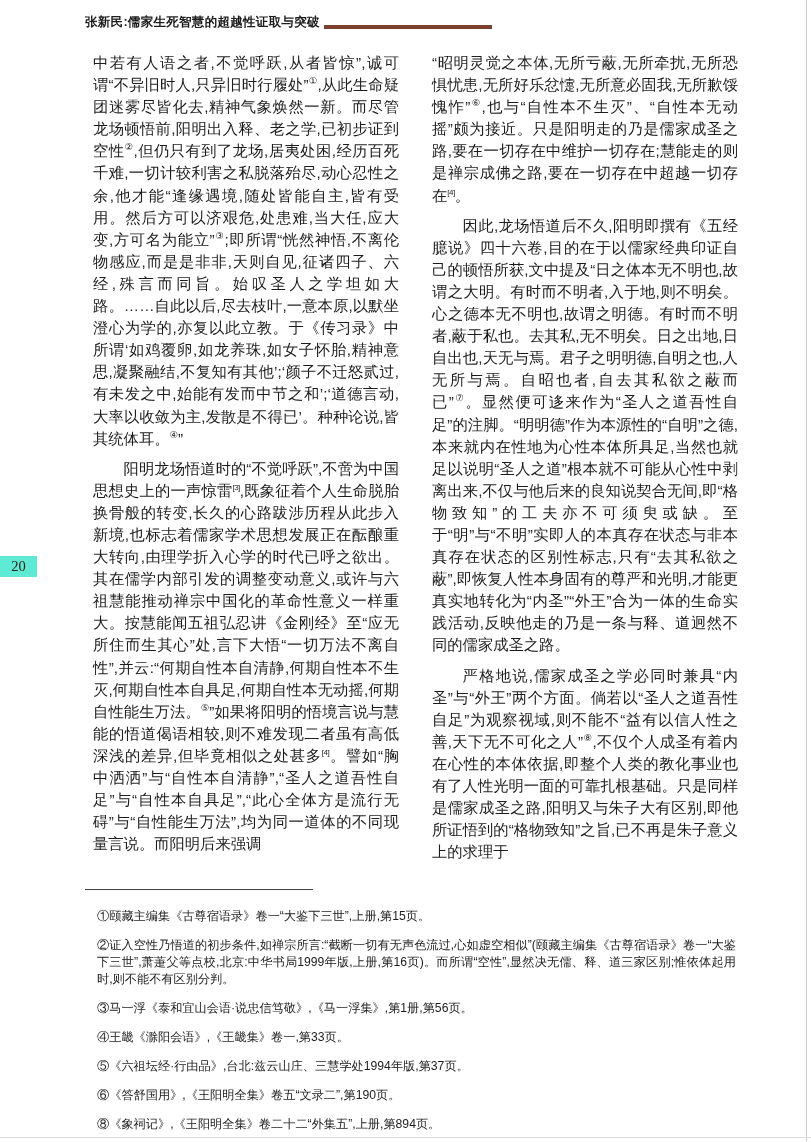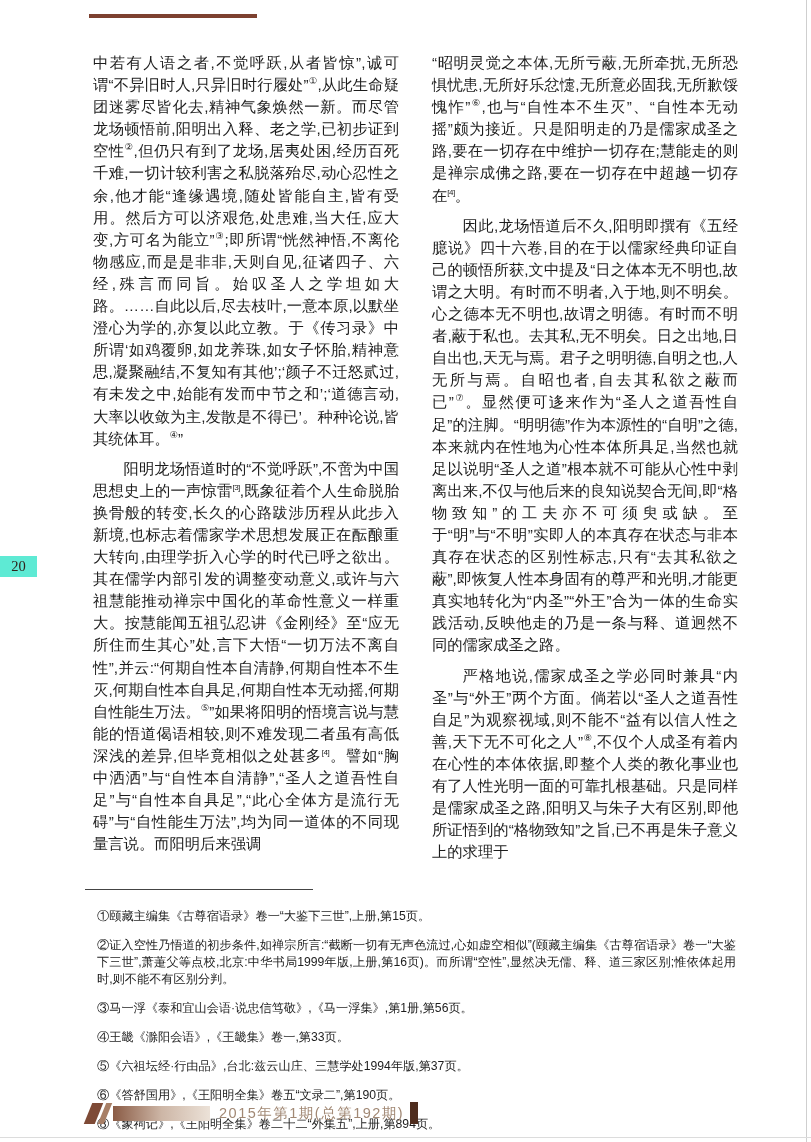--- a/index.html
+++ b/index.html
@@ -47,20 +47,21 @@
   .grad-bar{width:97px;height:15px;background:linear-gradient(to right,#8a5b45,#cdb6a6,#ece2d8);}
   .issue{font-size:14.5px;color:#a1877400;color:#a18874;letter-spacing:1.5px;margin-left:9px;white-space:nowrap;}
   .end-bar{width:8px;height:22px;background:#4f2d1e;margin-left:6px;}
 </style>
 </head>
 <body>
 
 <div class="page">
 
   <div class="hdr">
+    <span class="running-title">张新民:儒家生死智慧的超越性证取与突破</span>
     <span class="title-rule"></span>
   </div>
 
   <div class="columns">
     <div class="col">
       <p class="para">中若有人语之者,不觉呼跃,从者皆惊”,诚可谓“不异旧时人,只异旧时行履处”<sup class="fn">①</sup>,从此生命疑团迷雾尽皆化去,精神气象焕然一新。而尽管龙场顿悟前,阳明出入释、老之学,已初步证到空性<sup class="fn">②</sup>,但仍只有到了龙场,居夷处困,经历百死千难,一切计较利害之私脱落殆尽,动心忍性之余,他才能“逢缘遇境,随处皆能自主,皆有受用。然后方可以济艰危,处患难,当大任,应大变,方可名为能立”<sup class="fn">③</sup>;即所谓“恍然神悟,不离伦物感应,而是是非非,天则自见,征诸四子、六经,殊言而同旨。始叹圣人之学坦如大路。……自此以后,尽去枝叶,一意本原,以默坐澄心为学的,亦复以此立教。于《传习录》中所谓‘如鸡覆卵,如龙养珠,如女子怀胎,精神意思,凝聚融结,不复知有其他’;‘颜子不迁怒贰过,有未发之中,始能有发而中节之和’;‘道德言动,大率以收敛为主,发散是不得已’。种种论说,皆其统体耳。<sup class="fn">④</sup>”</p>
       <p class="para indent">阳明龙场悟道时的“不觉呼跃”,不啻为中国思想史上的一声惊雷<sup class="cite">[3]</sup>,既象征着个人生命脱胎换骨般的转变,长久的心路跋涉历程从此步入新境,也标志着儒家学术思想发展正在酝酿重大转向,由理学折入心学的时代已呼之欲出。其在儒学内部引发的调整变动意义,或许与六祖慧能推动禅宗中国化的革命性意义一样重大。按慧能闻五祖弘忍讲《金刚经》至“应无所住而生其心”处,言下大悟“一切万法不离自性”,并云:“何期自性本自清静,何期自性本不生灭,何期自性本自具足,何期自性本无动摇,何期自性能生万法。<sup class="fn">⑤</sup>”如果将阳明的悟境言说与慧能的悟道偈语相较,则不难发现二者虽有高低深浅的差异,但毕竟相似之处甚多<sup class="cite">[4]</sup>。譬如“胸中洒洒”与“自性本自清静”,“圣人之道吾性自足”与“自性本自具足”,“此心全体方是流行无碍”与“自性能生万法”,均为同一道体的不同现量言说。而阳明后来强调</p>
     </div>
     <div class="col">
       <p class="para">“昭明灵觉之本体,无所亏蔽,无所牵扰,无所恐惧忧患,无所好乐忿懥,无所意必固我,无所歉馁愧怍”<sup class="fn">⑥</sup>,也与“自性本不生灭”、“自性本无动摇”颇为接近。只是阳明走的乃是儒家成圣之路,要在一切存在中维护一切存在;慧能走的则是禅宗成佛之路,要在一切存在中超越一切存在<sup class="cite">[4]</sup>。</p>
@@ -78,24 +79,17 @@
   <div class="footnotes">
     <p>①颐藏主编集《古尊宿语录》卷一“大鉴下三世”,上册,第15页。</p>
     <p>②证入空性乃悟道的初步条件,如禅宗所言:“截断一切有无声色流过,心如虚空相似”(颐藏主编集《古尊宿语录》卷一“大鉴下三世”,萧萐父等点校,北京:中华书局1999年版,上册,第16页)。而所谓“空性”,显然决无儒、释、道三家区别;惟依体起用时,则不能不有区别分判。</p>
     <p>③马一浮《泰和宜山会语·说忠信笃敬》,《马一浮集》,第1册,第56页。</p>
     <p>④王畿《滁阳会语》,《王畿集》卷一,第33页。</p>
     <p>⑤《六祖坛经·行由品》,台北:兹云山庄、三慧学处1994年版,第37页。</p>
     <p>⑥《答舒国用》,《王阳明全集》卷五“文录二”,第190页。</p>
     <p>⑧《象祠记》,《王阳明全集》卷二十二“外集五”,上册,第894页。</p>
   </div>
 
-  <div class="footer">
-    <span class="slash-a"></span>
-    <span class="slash-b"></span>
-    <span class="grad-bar"></span>
-    <span class="issue">2015年第1期(总第192期)</span>
-    <span class="end-bar"></span>
-  </div>
 
   <div class="edge-right"></div>
   <div class="edge-bottom"></div>
 
 </div>
 
 </body></html>

